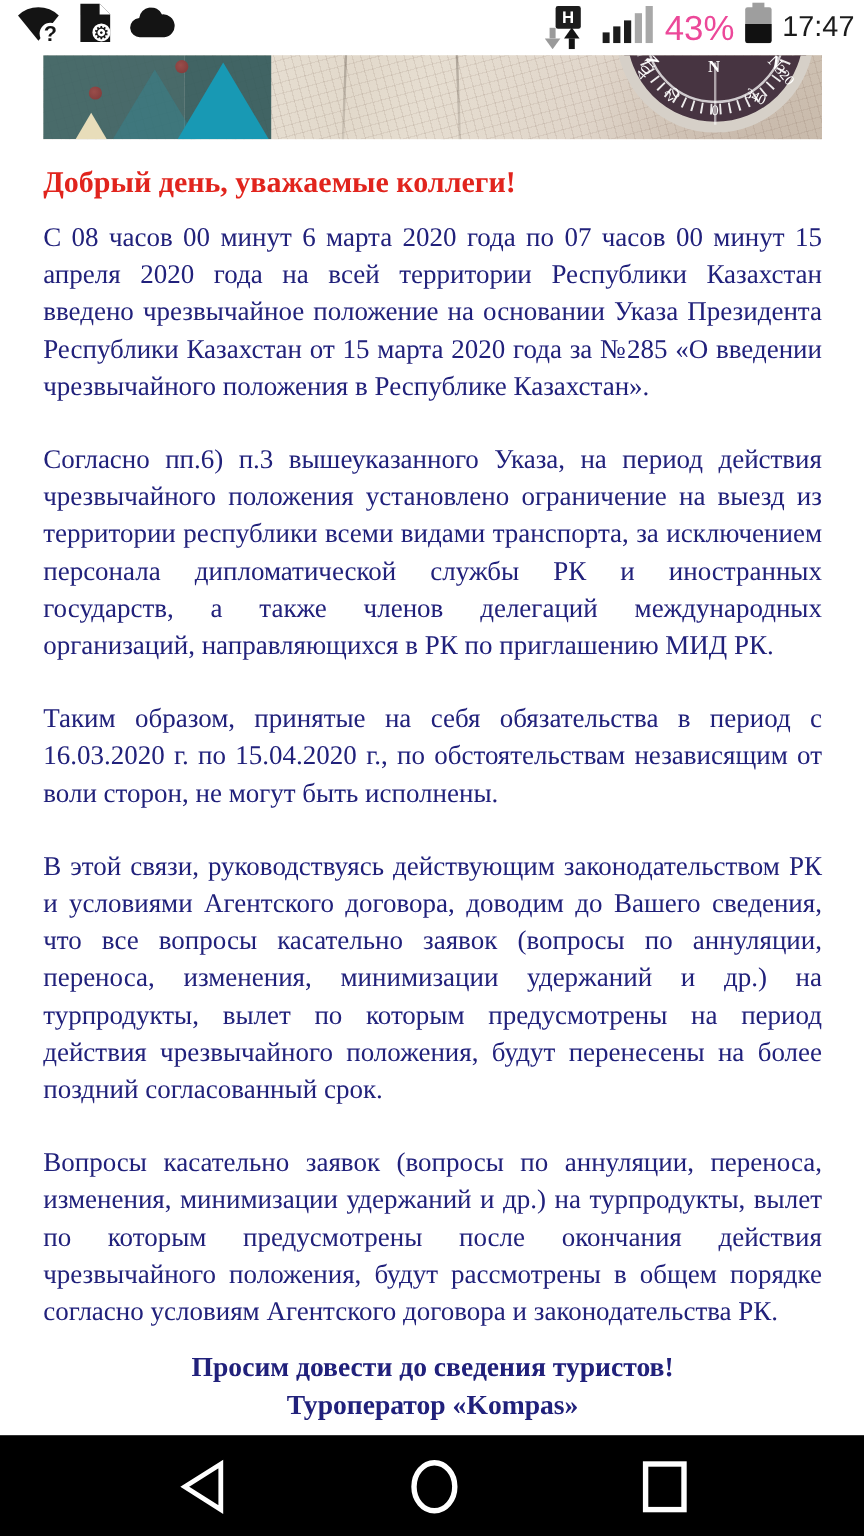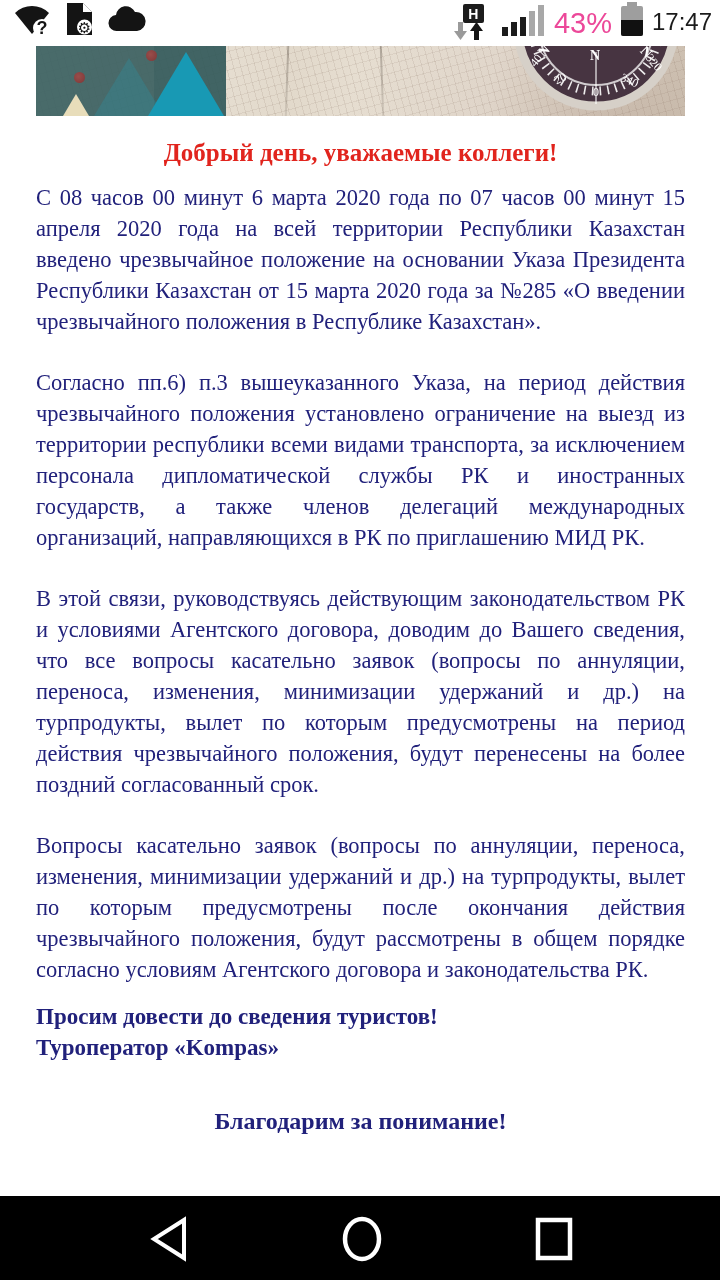--- a/index.html
+++ b/index.html
@@ -42,24 +42,24 @@
   .pin1 { left:38px; top:26px; }
   .pin2 { left:110px; top:4px; }
   .fold { position:absolute; top:-4px; width:2px; height:80px; background:linear-gradient(rgba(90,80,70,0.40), rgba(90,80,70,0.12)); }
   .fold1 { left:250px; transform:rotate(2deg); }
   .fold2 { left:345px; transform:rotate(-2deg); }
   .compass { position:absolute; right:-6px; top:0; }
 
   
   .doc { position:absolute; top:116px; left:0; width:720px; padding:0 35px 0 36px;
          font-family:"Liberation Serif", serif; color:#21217b; }
-  .doc-title { margin-top:24px; text-align:center; font-weight:bold; font-size:25px;
+  .doc-title { margin-top:24px; text-align:left; font-weight:bold; font-size:25px;
                line-height:26px; color:#e1241d; margin-bottom:16px; }
   .doc p.body-par { font-size:22.5px; line-height:31px; text-align:justify; margin-bottom:30px; }
-  .sig { text-align:left; font-weight:bold; font-size:23px; line-height:31px; margin-top:-14px; }
+  .sig { text-align:center; font-weight:bold; font-size:23px; line-height:31px; margin-top:-14px; }
   .footer-line { text-align:center; font-weight:bold; font-size:24px; line-height:28px; margin-top:44px; }
 
   
   .navbar { position:absolute; left:0; bottom:0; width:720px; height:84px; background:#000; }
   .nav-btn { position:absolute; top:19px; width:48px; height:48px; display:flex;
              align-items:center; justify-content:center; }
   .nav-back { left:148px; } .nav-home { left:338px; } .nav-recents { left:530px; }
 </style>
 </head>
 <body>
@@ -151,20 +151,21 @@
         <text x="104" y="14">N</text>
         <text x="152" y="9" transform="rotate(45 152 9)">N</text>
       </g>
     </svg>
   </div>
 
   <div class="doc">
     <div class="doc-title">Добрый день, уважаемые коллеги!</div>
     <p class="body-par">С 08 часов 00 минут 6 марта 2020 года по 07 часов 00 минут 15 апреля 2020 года на всей территории Республики Казахстан введено чрезвычайное положение на основании Указа Президента Республики Казахстан от 15 марта 2020 года за №285 «О введении чрезвычайного положения в Республике Казахстан».</p>
     <p class="body-par">Согласно пп.6) п.3 вышеуказанного Указа, на период действия чрезвычайного положения установлено ограничение на выезд из территории республики всеми видами транспорта, за исключением персонала дипломатической службы РК и иностранных государств, а также членов делегаций международных организаций, направляющихся в РК по приглашению МИД РК.</p>
+    <p class="body-par">Таким образом, принятые на себя обязательства в период с 16.03.2020 г. по 15.04.2020 г., по обстоятельствам независящим от воли сторон, не могут быть исполнены.</p>
     <p class="body-par">В этой связи, руководствуясь действующим законодательством РК и условиями Агентского договора, доводим до Вашего сведения, что все вопросы касательно заявок (вопросы по аннуляции, переноса, изменения, минимизации удержаний и др.) на турпродукты, вылет по которым предусмотрены на период действия чрезвычайного положения, будут перенесены на более поздний согласованный срок.</p>
     <p class="body-par">Вопросы касательно заявок (вопросы по аннуляции, переноса, изменения, минимизации удержаний и др.) на турпродукты, вылет по которым предусмотрены после окончания действия чрезвычайного положения, будут рассмотрены в общем порядке согласно условиям Агентского договора и законодательства РК.</p>
     <div class="sig">
       <div>Просим довести до сведения туристов!</div>
       <div>Туроператор «Kompas»</div>
     </div>
     <div class="footer-line">Благодарим за понимание!</div>
   </div>
 
   <div class="navbar">

